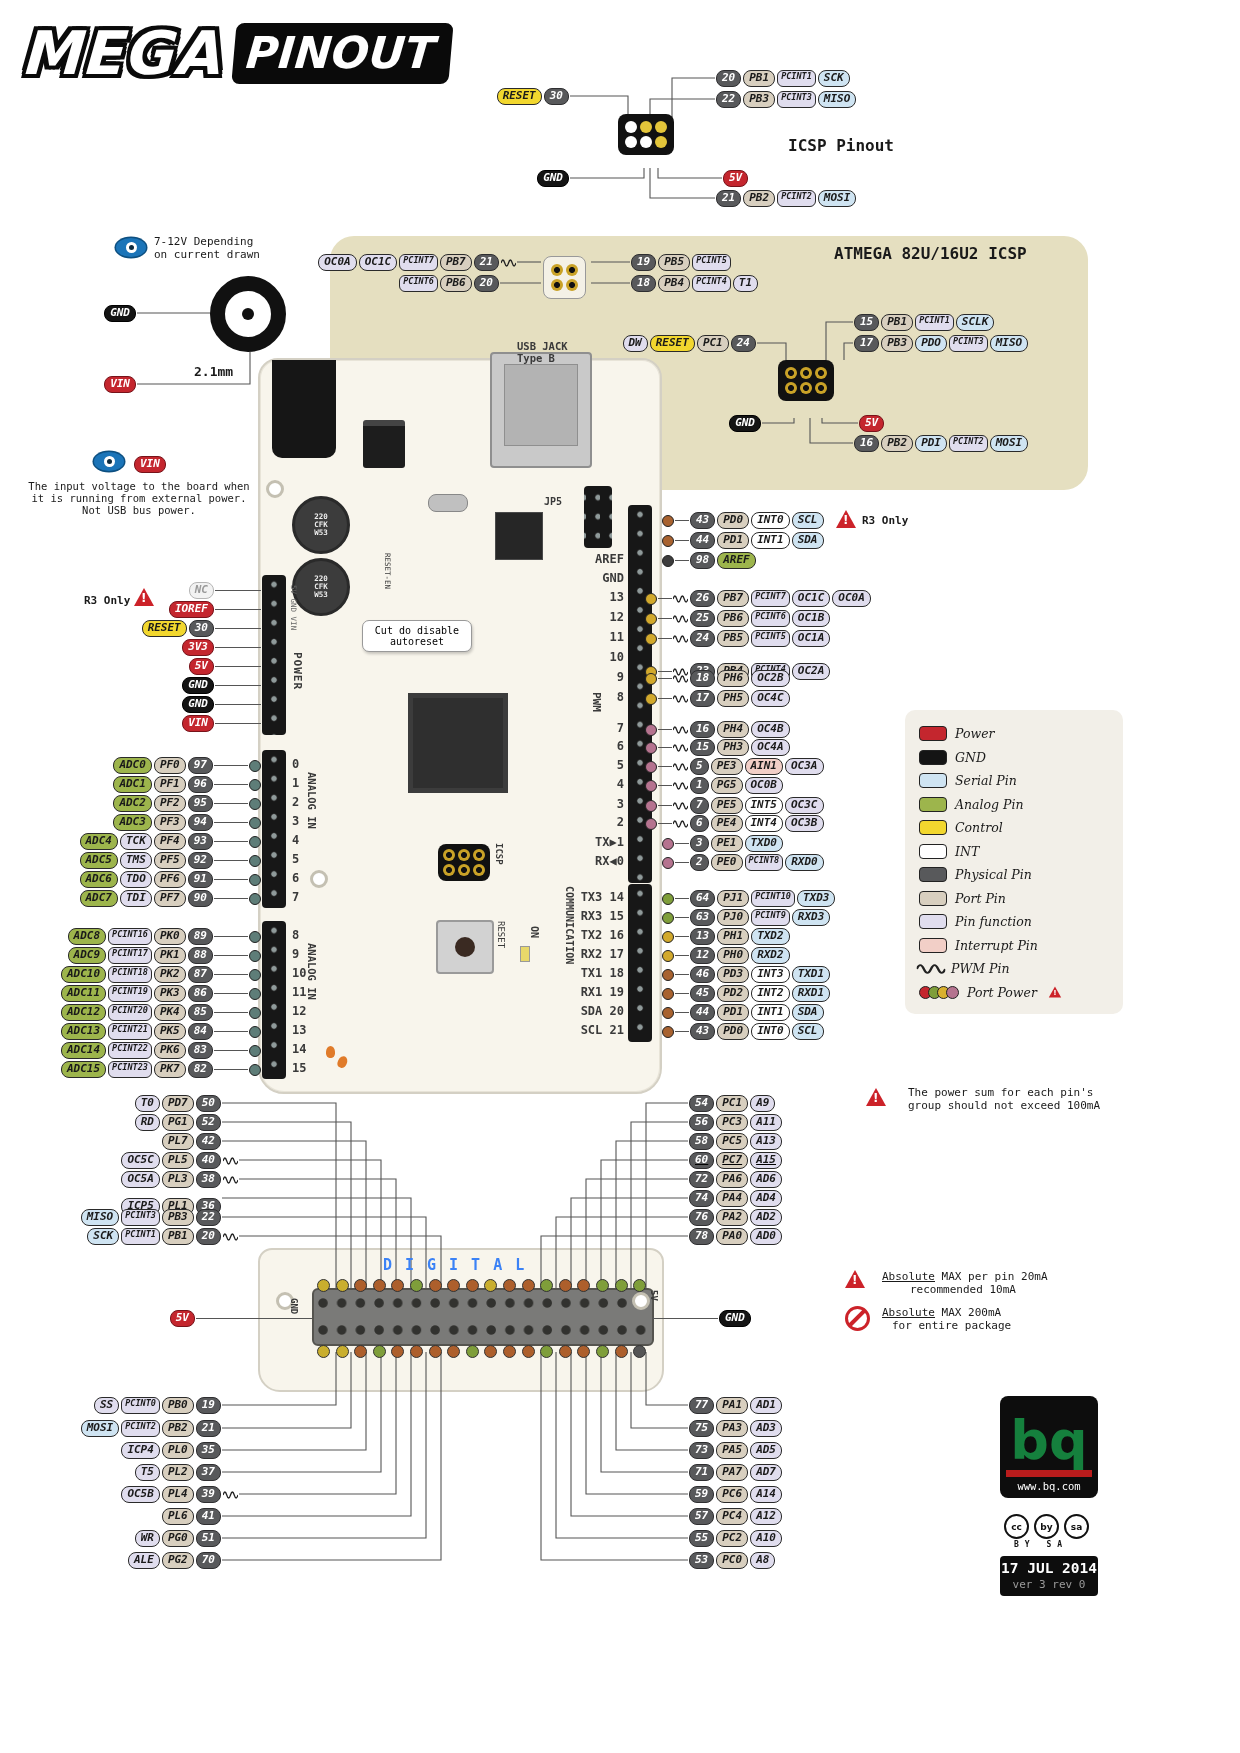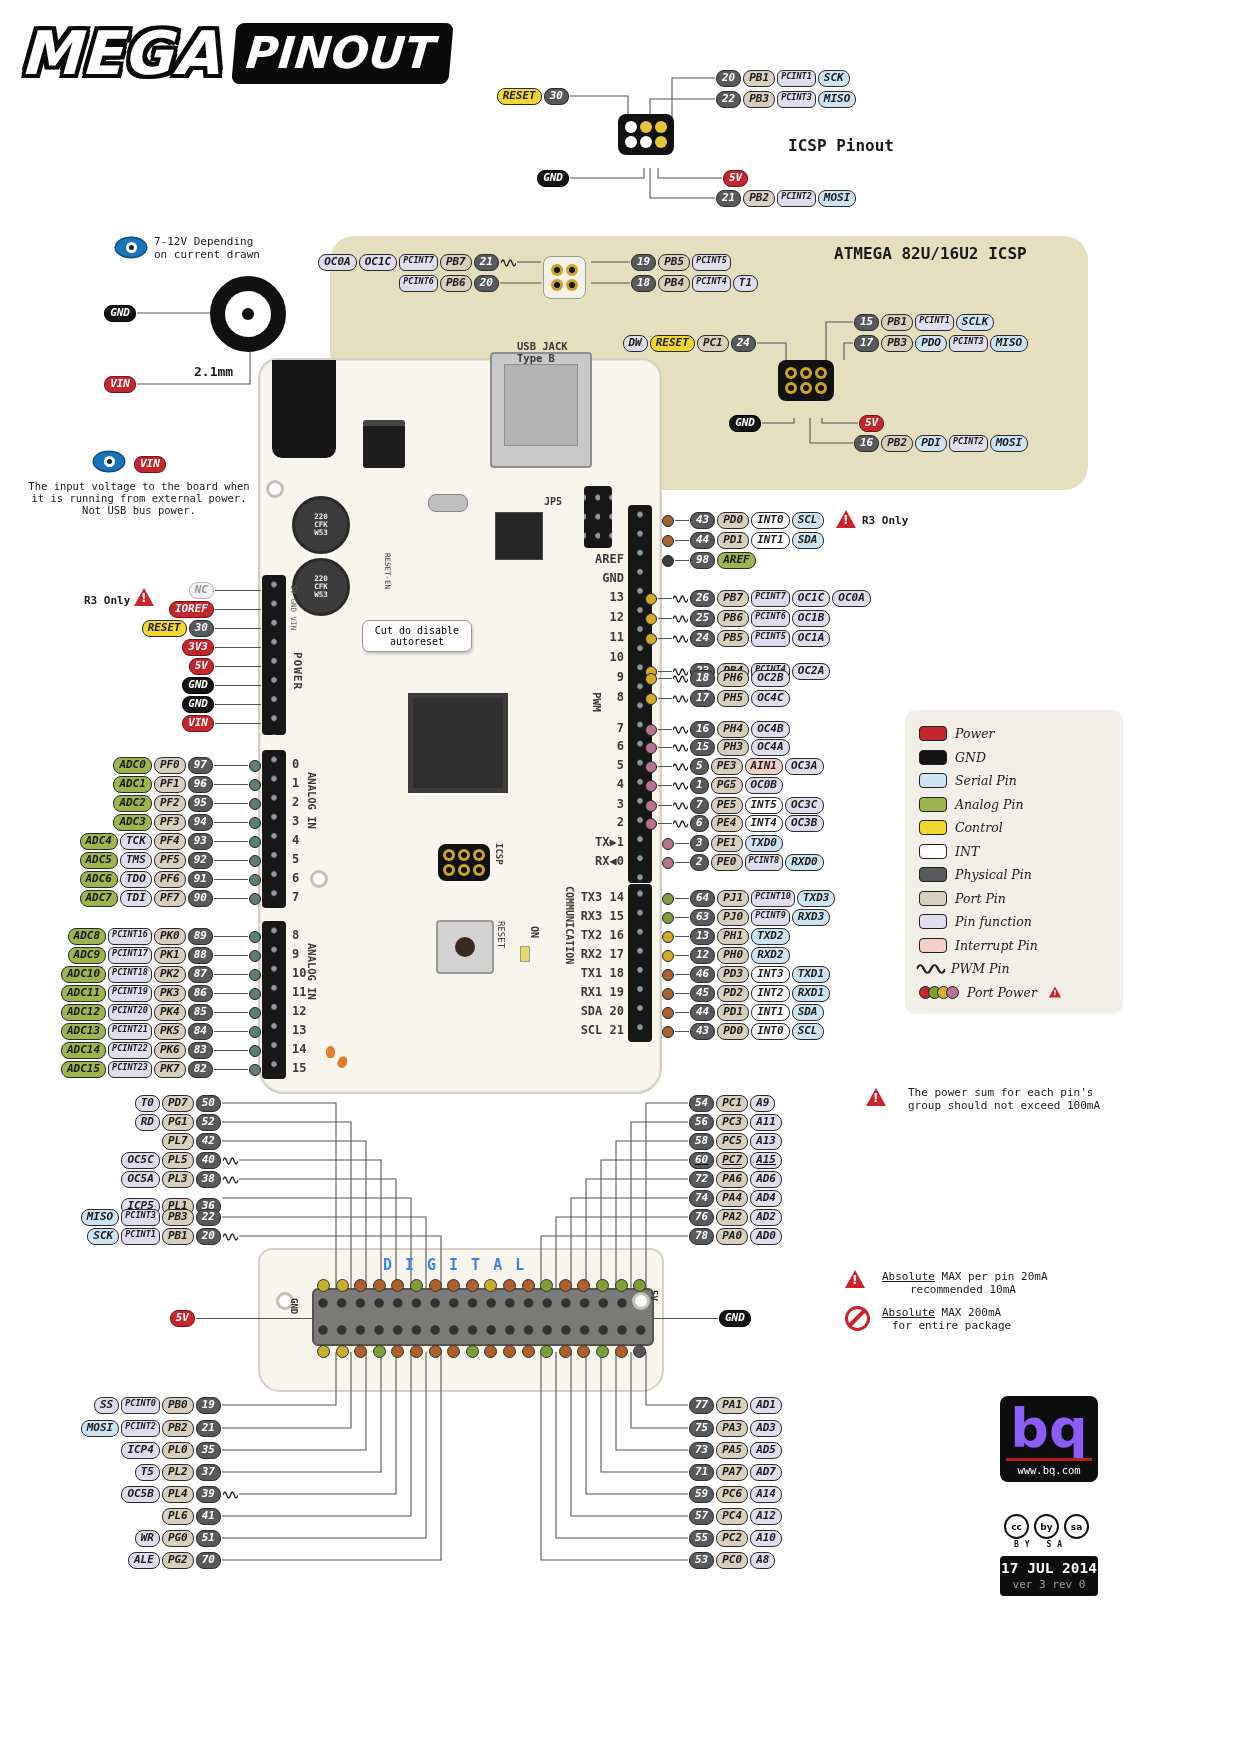--- a/index.html
+++ b/index.html
@@ -95,22 +95,22 @@
   .legend-row{display:flex;align-items:center;height:23.5px;gap:8px;}
   .sw{display:inline-block;width:26px;height:13px;border:1.5px solid #222;border-radius:4px;flex:none;}
   .legend-label{font:italic 12.5px "DejaVu Serif",serif;color:#1a1a1a;white-space:nowrap;}
   .pp-dots{display:inline-flex;flex:none;}
   .pp-dot{width:11px;height:11px;border-radius:50%;border:1.5px solid #222;margin-left:-4px;}
   .pp-dot:first-child{margin-left:0;}
   .legend-squiggle svg{transform:scale(1.3);}
   
   .bq-box{position:absolute;left:1000px;top:1396px;width:98px;background:#0d0d0d;border-radius:8px;
     text-align:center;padding:4px 0 6px;z-index:7;}
-  .bq-logo{font:bold 54px "DejaVu Sans",sans-serif;color:#8b5cf6;line-height:58px;}
-  .bq-url{font:10.5px "DejaVu Sans Mono",monospace;color:#fff;border-top:3px solid #b91c1c;padding-top:3px;margin:0 6px;}
+  .bq-logo{font:bold 54px "DejaVu Sans",sans-serif;color:#15803d;line-height:58px;margin-top:12px;}
+  .bq-url{font:10.5px "DejaVu Sans Mono",monospace;color:#fff;border-top:7px solid #b91c1c;padding-top:3px;margin:0 6px;}
   .cc-row{position:absolute;left:1004px;top:1514px;display:flex;gap:5px;z-index:7;}
   .cc-circle{width:21px;height:21px;border:2.5px solid #111;border-radius:50%;display:flex;align-items:center;
     justify-content:center;font:bold 9px "DejaVu Sans",sans-serif;color:#111;background:#fff;}
   .cc-label{position:absolute;left:1014px;top:1540px;font:bold 8px "DejaVu Sans Mono",monospace;
     letter-spacing:6px;color:#111;z-index:7;}
   .date-box{position:absolute;left:1000px;top:1556px;width:98px;background:#0d0d0d;border-radius:4px;
     text-align:center;padding:4px 0 5px;z-index:7;}
   .date-text{font:bold 14.5px "DejaVu Sans Mono",monospace;color:#fff;}
   .ver-text{font:11px "DejaVu Sans Mono",monospace;color:#9a9a9a;margin-top:2px;}
 </style>

